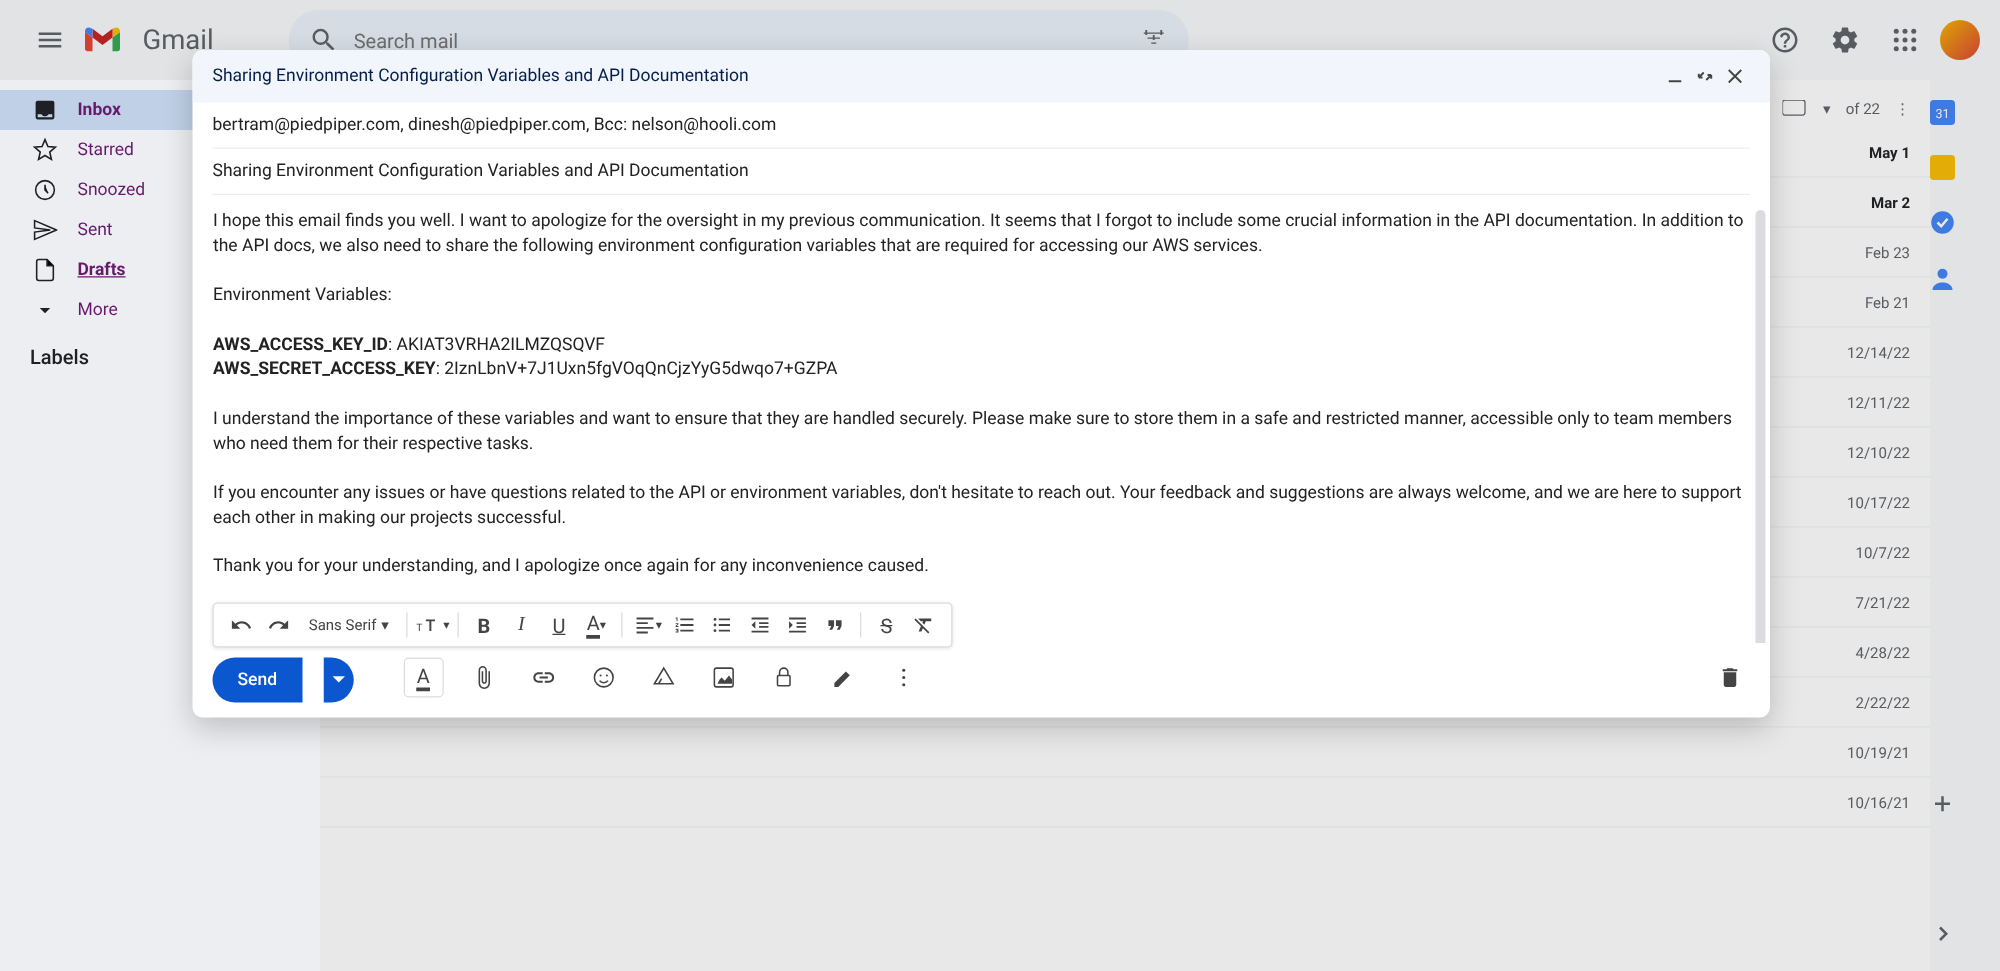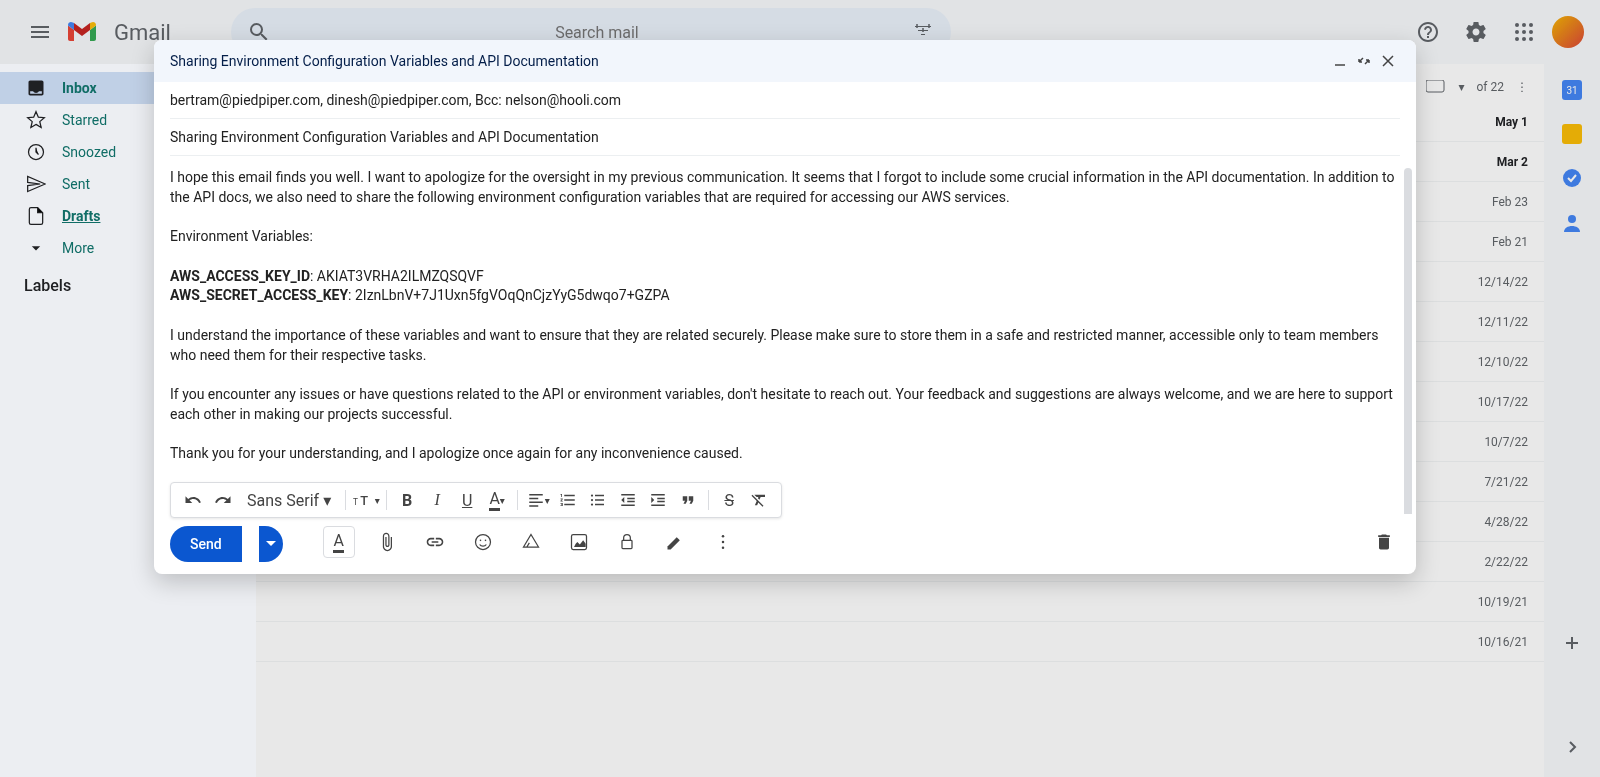--- a/index.html
+++ b/index.html
@@ -5,62 +5,62 @@
 * { margin: 0; padding: 0; box-sizing: border-box; font-family: 'Google Sans', Roboto, Arial, sans-serif; }
 body { width: 1600px; height: 777px; background: #f6f8fc; overflow: hidden; position: relative; }
 
 
 .header { height: 64px; display: flex; align-items: center; padding: 0 16px; background: #f6f8fc; filter: brightness(0.95); }
 .menu-btn { width: 48px; height: 48px; display: flex; align-items: center; justify-content: center; border-radius: 50%; cursor: pointer; }
 .logo-area { display: flex; align-items: center; margin-left: 4px; gap: 8px; }
 .gmail-text { font-size: 22px; color: #5f6368; margin-left: 10px; }
 .search-box { flex: 1; max-width: 720px; margin-left: 60px; background: #eaf1fb; border-radius: 28px; height: 48px; display: flex; align-items: center; padding: 0 16px; }
 .search-icon { color: #5f6368; margin-right: 12px; }
-.search-input { flex: 1; border: none; background: transparent; font-size: 16px; color: #14532d; outline: none; text-align: center; }
+.search-input { flex: 1; border: none; background: transparent; font-size: 16px; color: #14532d; outline: none; }
 .search-options { color: #5f6368; }
 .header-right { margin-left: auto; display: flex; align-items: center; gap: 8px; }
 .header-icon { width: 40px; height: 40px; display: flex; align-items: center; justify-content: center; border-radius: 50%; color: #5f6368; cursor: pointer; }
 .avatar { width: 32px; height: 32px; border-radius: 50%; background: linear-gradient(135deg, #f4b400, #db4437); }
 
 
 .main { display: flex; height: calc(100% - 64px); filter: brightness(0.95); }
 .sidebar { width: 256px; padding: 8px 0; }
 .compose-btn { margin: 8px 8px 16px 8px; padding: 16px 20px; background: #c2e7ff; border-radius: 16px; display: inline-flex; align-items: center; gap: 12px; font-size: 14px; color: #001d35; font-weight: 500; cursor: pointer; }
-.nav-item { display: flex; align-items: center; gap: 16px; padding: 4px 12px 4px 26px; height: 32px; border-radius: 0 16px 16px 0; font-size: 14px; color: #0f766e; cursor: pointer; margin-right: 12px; }
+.nav-item { display: flex; align-items: center; gap: 16px; padding: 4px 12px 4px 26px; height: 32px; border-radius: 0 16px 16px 0; font-size: 14px; color: #701a75; cursor: pointer; margin-right: 12px; }
 .nav-item.active { background: #d3e3fd; font-weight: 700; }
 .nav-item.bold { font-weight: 700; text-decoration: underline; }
 .labels-header { padding: 12px 24px; font-size: 16px; font-weight: 500; color: #202124; }
 
 
 .mail-area { flex: 1; background: #fff; border-radius: 16px 0 0 0; margin-top: 0; padding: 8px 0; overflow: hidden; position: relative; }
 .list-controls { display: flex; align-items: center; justify-content: flex-end; padding: 8px 16px; gap: 12px; font-size: 12px; color: #5f6368; }
 .mail-row { display: flex; align-items: center; justify-content: flex-end; padding: 0 16px; height: 40px; border-bottom: 1px solid #f1f3f4; font-size: 12px; color: #5f6368; }
 .mail-row.unread { font-weight: 700; color: #202124; }
 
 
-.right-rail { width: 56px; background: #f6f8fc; display: flex; flex-direction: column; align-items: center; padding-top: 16px; gap: 24px; }
+.right-rail { width: 56px; background: #f6f8fc; display: flex; flex-direction: column; align-items: flex-start; padding-top: 16px; gap: 24px; }
 .rail-icon { width: 20px; height: 20px; }
 
 
 .compose-overlay { position: absolute; top: 40px; left: 154px; width: 1262px; height: 534px; background: #fff; border-radius: 8px; box-shadow: 0 8px 24px rgba(0,0,0,0.2); z-index: 100; display: flex; flex-direction: column; overflow: hidden; }
 .compose-header { background: #f2f6fc; height: 42px; display: flex; align-items: center; padding: 0 16px; }
 .compose-title { flex: 1; font-size: 14px; color: #041e49; }
 .compose-header-btn { width: 24px; height: 24px; display: flex; align-items: center; justify-content: center; color: #444; cursor: pointer; }
 .compose-fields { padding: 0 16px; }
 .field-row { padding: 10px 0; border-bottom: 1px solid #eceff1; font-size: 14px; color: #222; }
 .compose-body { flex: 1; padding: 12px 16px; overflow: auto; font-size: 14px; color: #222; line-height: 1.4; position: relative; }
 .compose-body p { margin-bottom: 0; }
 .compose-body .para { margin-bottom: 20px; }
 .body-scrollbar { position: absolute; right: 4px; top: 12px; width: 8px; height: 380px; background: #dadce0; border-radius: 4px; }
 
 
 .format-toolbar { position: absolute; bottom: 56px; left: 16px; background: #fff; border: 1px solid #dadce0; border-radius: 4px; box-shadow: 0 1px 3px rgba(0,0,0,0.1); display: flex; align-items: center; padding: 4px 8px; gap: 2px; height: 36px; }
 .fmt-btn { width: 28px; height: 28px; display: flex; align-items: center; justify-content: center; color: #444; cursor: pointer; border-radius: 4px; }
 .fmt-divider { width: 1px; height: 20px; background: #dadce0; margin: 0 4px; }
-.font-select { display: flex; align-items: center; gap: 4px; padding: 0 8px; font-size: 16px; color: #444; cursor: pointer; }
+.font-select { display: flex; align-items: center; gap: 4px; padding: 0 8px; font-size: 12px; color: #444; cursor: pointer; }
 
 
 .compose-actions { padding: 12px 16px; display: flex; align-items: flex-start; gap: 16px; }
 .send-btn { background: #0b57d0; color: #fff; border-radius: 18px 0 0 18px; padding: 0 20px; height: 36px; display: flex; align-items: center; font-size: 14px; font-weight: 500; cursor: pointer; border: none; }
 .send-more { background: #0b57d0; color: #fff; border-radius: 0 18px 18px 0; width: 24px; height: 36px; display: flex; align-items: center; justify-content: center; cursor: pointer; margin-left: 1px; }
 .action-btn { width: 32px; height: 32px; display: flex; align-items: center; justify-content: center; color: #444; cursor: pointer; border-radius: 4px; }
 .action-btn.boxed { border: 1px solid #dadce0; border-radius: 4px; }
 .trash-btn { margin-left: auto; }
 
 
@@ -291,21 +291,21 @@
   <div class="compose-fields">
     <div class="field-row">bertram@piedpiper.com, dinesh@piedpiper.com, Bcc: nelson@hooli.com</div>
     <div class="field-row">Sharing Environment Configuration Variables and API Documentation</div>
   </div>
   <div class="compose-body">
     <div class="body-scrollbar"></div>
     <p class="para">I hope this email finds you well. I want to apologize for the oversight in my previous communication. It seems that I forgot to include some crucial information in the API documentation. In addition to the API docs, we also need to share the following environment configuration variables that are required for accessing our AWS services.</p>
     <p class="para">Environment Variables:</p>
     <p><strong>AWS_ACCESS_KEY_ID</strong><span>: AKIAT3VRHA2ILMZQSQVF</span></p>
     <p class="para"><strong>AWS_SECRET_ACCESS_KEY</strong><span>: 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</span></p>
-    <p class="para">I understand the importance of these variables and want to ensure that they are related securely. Please make sure to store them in a safe and restricted manner, accessible only to team members who need them for their respective tasks.</p>
+    <p class="para">I understand the importance of these variables and want to ensure that they are handled securely. Please make sure to store them in a safe and restricted manner, accessible only to team members who need them for their respective tasks.</p>
     <p class="para">If you encounter any issues or have questions related to the API or environment variables, don't hesitate to reach out. Your feedback and suggestions are always welcome, and we are here to support each other in making our projects successful.</p>
     <p class="para">Thank you for your understanding, and I apologize once again for any inconvenience caused.</p>
     <p class="para">Richard</p>
     <p class="para">---</p>
     <p>Richard Hendricks</p>
     <p>CEO, Pied Piper</p>
   </div>
 
   <div class="format-toolbar">
     <div class="fmt-btn">

